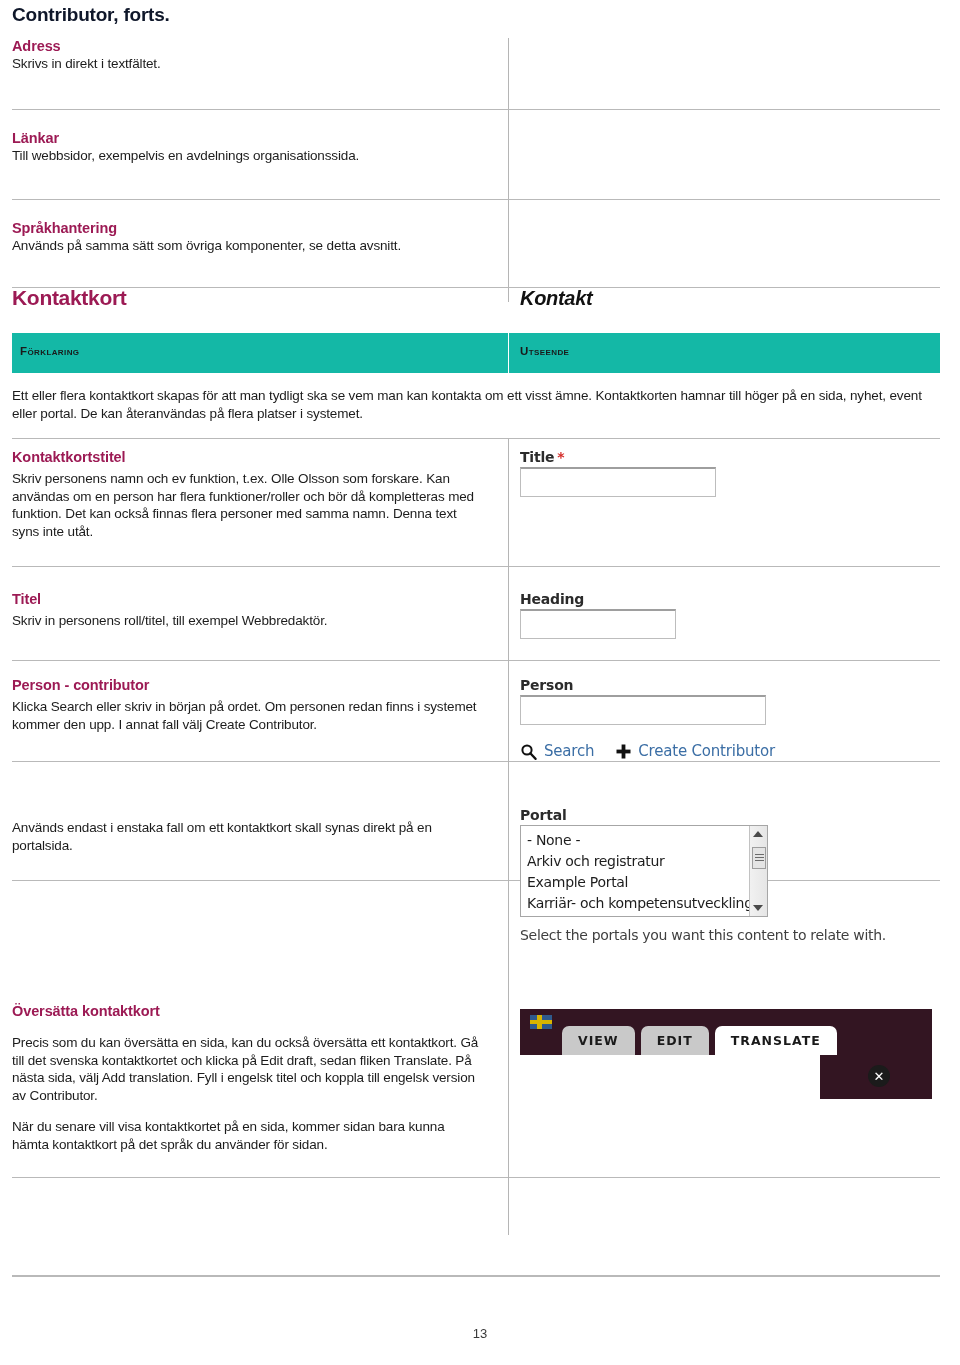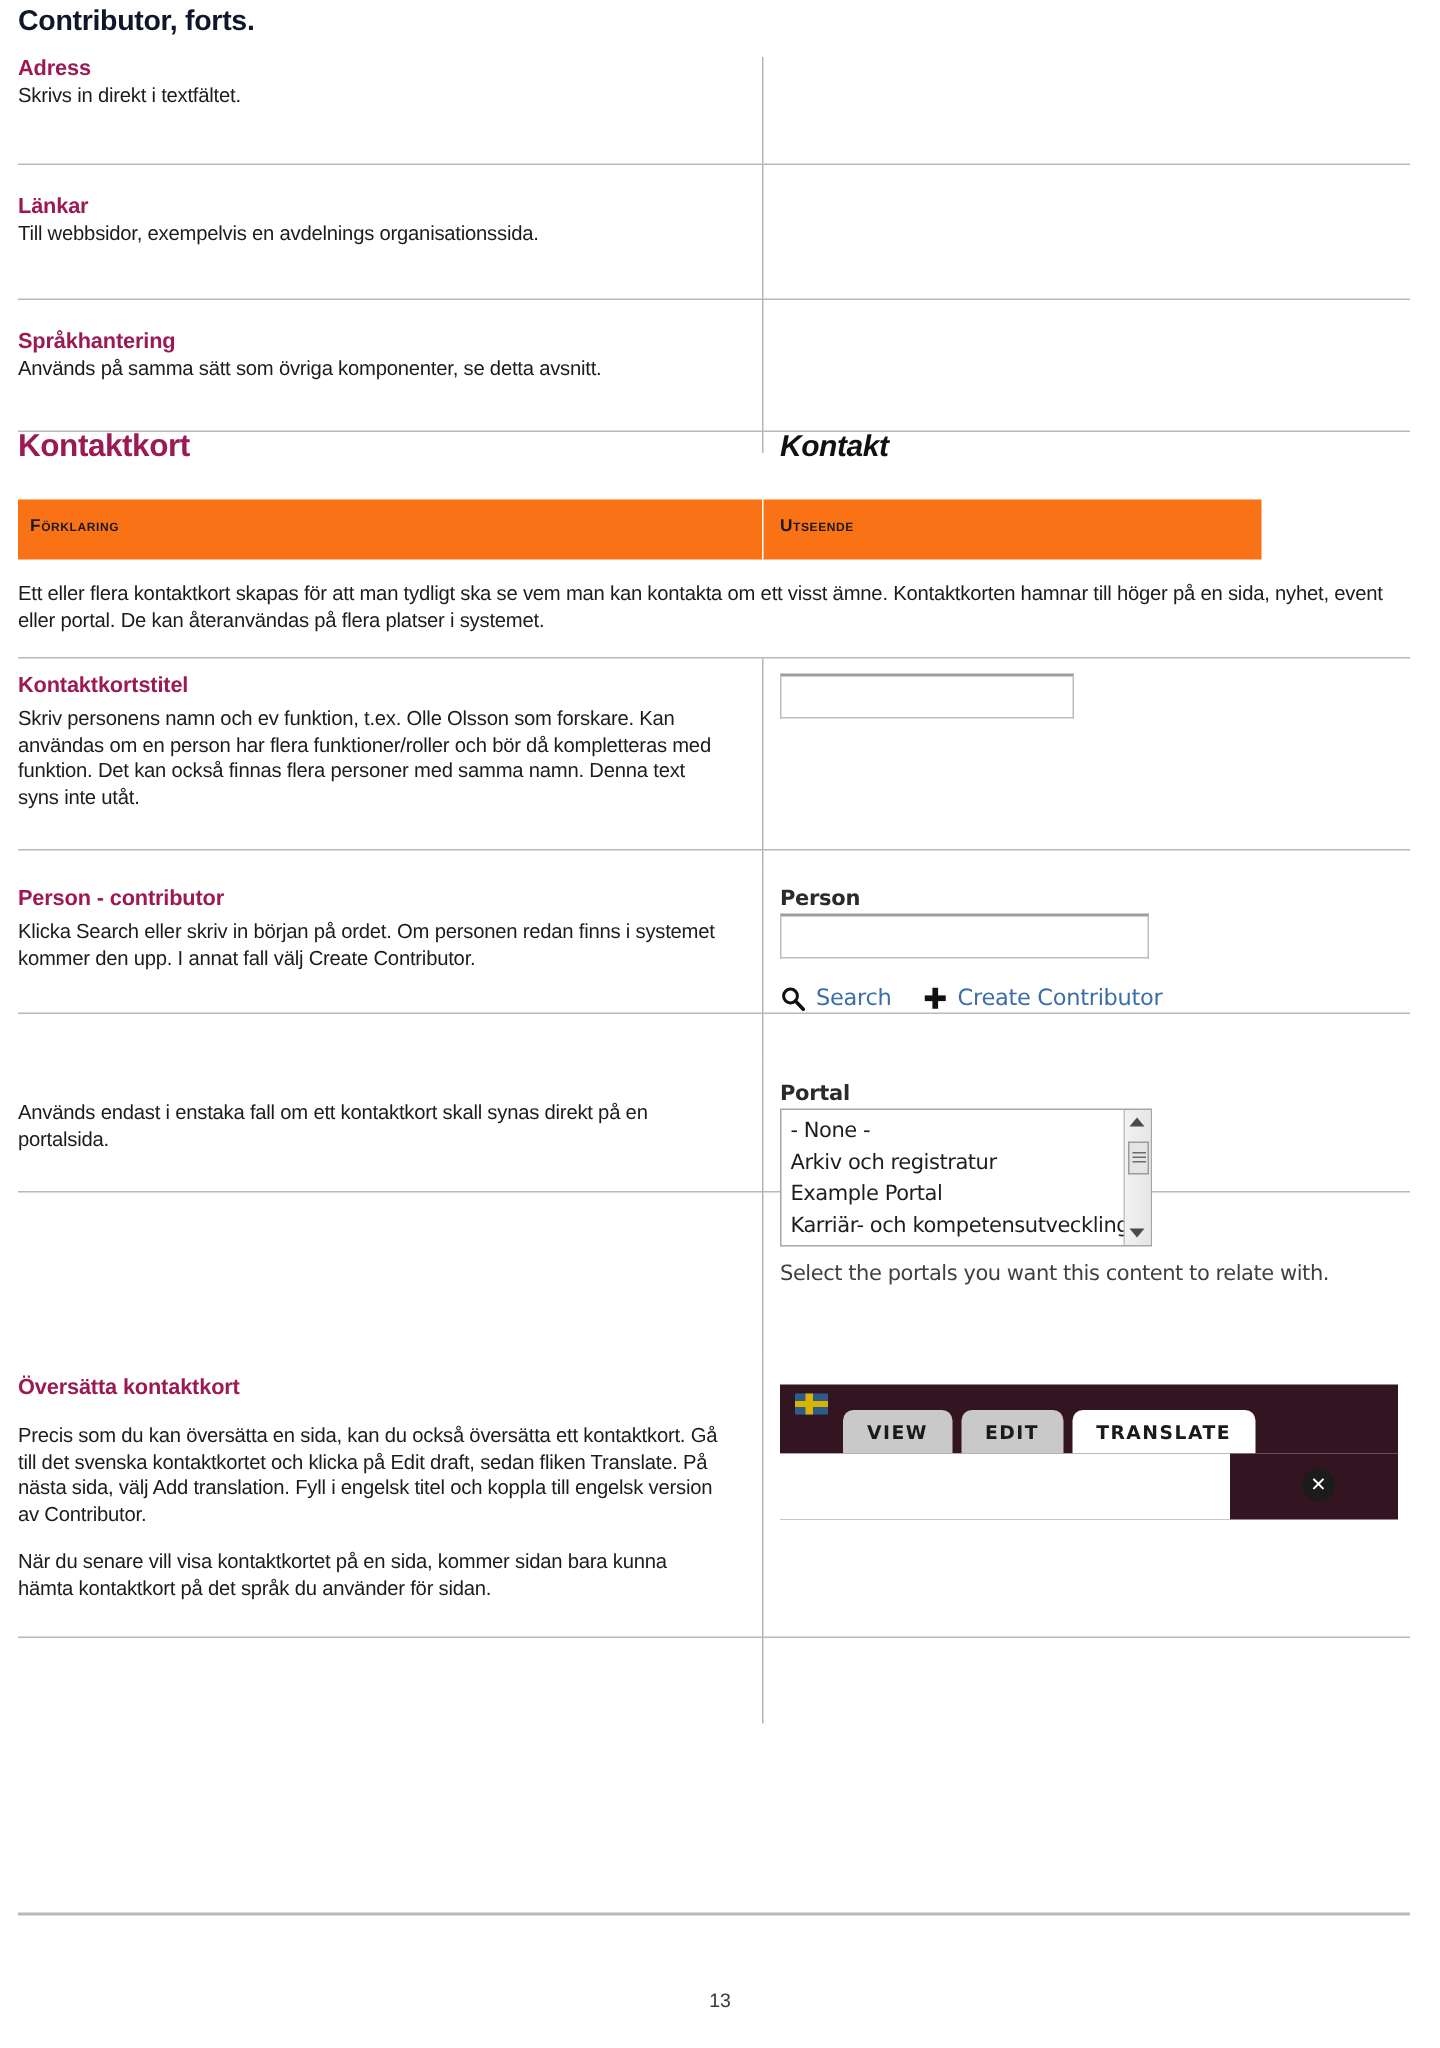--- a/index.html
+++ b/index.html
@@ -51,22 +51,22 @@
     color: #9c1a54; font-size: 21px; font-weight: bold; letter-spacing: -0.3px;
   }
   .sec-head .lbl-right {
     position: absolute; left: 508px; top: 1px;
     color: #111; font-size: 20px; font-weight: bold; font-style: italic;
     letter-spacing: -0.3px;
   }
 
   
   .colhead {
-    position: absolute; left: 12px; top: 333px; width: 829px; height: 40px;
-    background: #f97316;
+    position: absolute; left: 12px; top: 333px; width: 928px; height: 40px;
+    background: #14b8a6;
   }
   .colhead .cell {
     position: absolute; top: 12px;
     font-size: 11.5px; font-weight: bold; color: #1a1a1a;
     font-variant: small-caps; letter-spacing: 0.4px;
   }
   .colhead .cell.c1 { left: 8px; }
   .colhead .cell.c2 { left: 508px; }
   .colhead .divider {
     position: absolute; left: 496px; top: 0; width: 1px; height: 40px; background: #ffffff;
@@ -251,25 +251,41 @@
     </div>
 
     <div class="row" style="min-height:142px">
       <div class="vdiv"></div>
       <div class="colL">
         <div class="h-magenta">Kontaktkortstitel</div>
         <div class="spacer-sm"></div>
         <p class="body-text">Skriv personens namn och ev funktion, t.ex. Olle Olsson som forskare. Kan användas om en person har flera funktioner/roller och bör då kompletteras med funktion. Det kan också finnas flera personer med samma namn. Denna text syns inte utåt.</p>
       </div>
       <div class="colR">
+        <div class="field-label">
+          <span>Title</span><span class="req-star">*</span>
+        </div>
         <input class="textinput" type="text" value="" style="">
       </div>
       <div class="hr-top" style="margin-top:14px"></div>
     </div>
 
+    <div class="row" style="min-height:86px">
+      <div class="vdiv"></div>
+      <div class="colL">
+        <div class="h-magenta">Titel</div>
+        <div class="spacer-sm"></div>
+        <p class="body-text">Skriv in personens roll/titel, till exempel Webbredaktör.</p>
+      </div>
+      <div class="colR">
+        <div class="field-label">Heading</div>
+        <input class="textinput narrow" type="text" value="" style="">
+      </div>
+      <div class="hr-top" style="margin-top:18px"></div>
+    </div>
 
     <div class="row" style="min-height:126px">
       <div class="vdiv"></div>
       <div class="colL">
         <div class="h-magenta">Person - contributor</div>
         <div class="spacer-sm"></div>
         <p class="body-text">Klicka Search eller skriv in början på ordet. Om personen redan finns i systemet kommer den upp. I annat fall välj Create Contributor.</p>
       </div>
       <div class="colR">
         <div class="field-label">Person</div>

